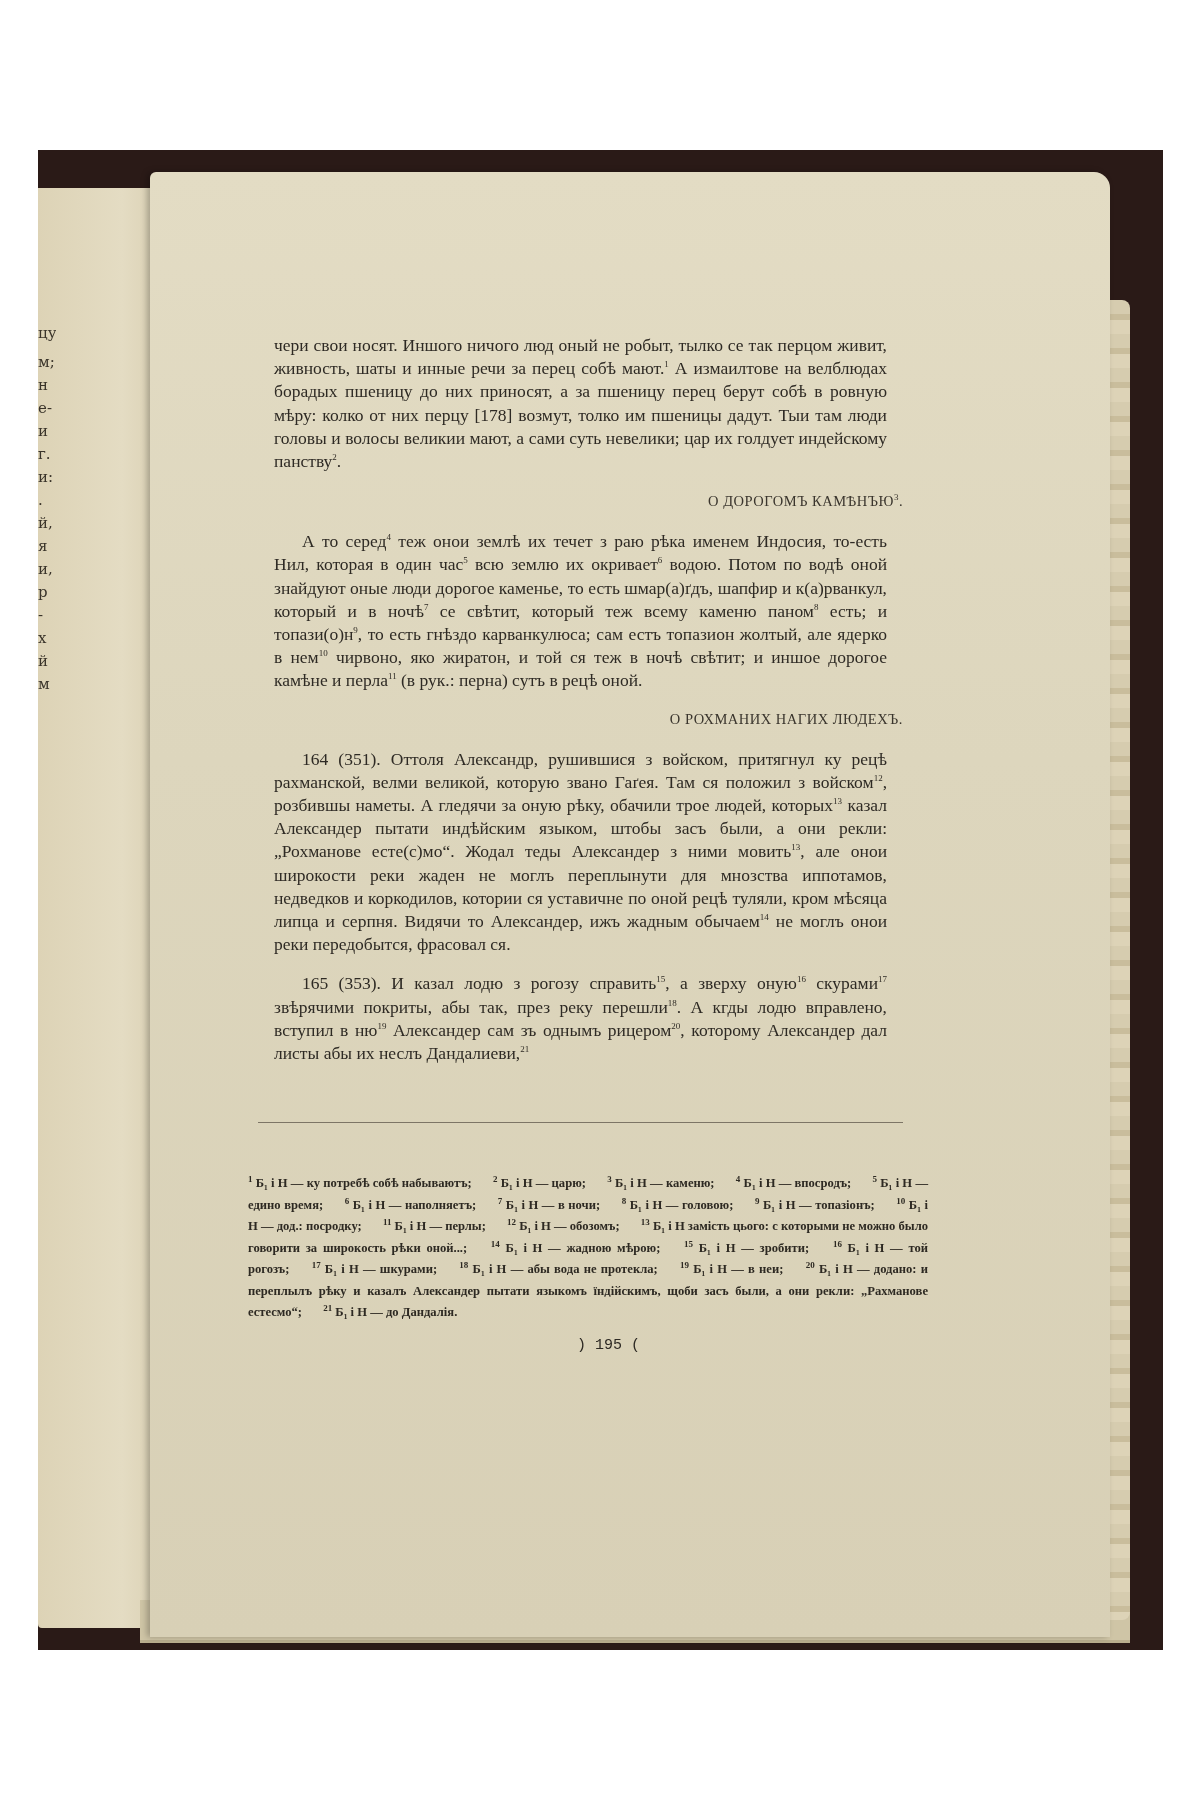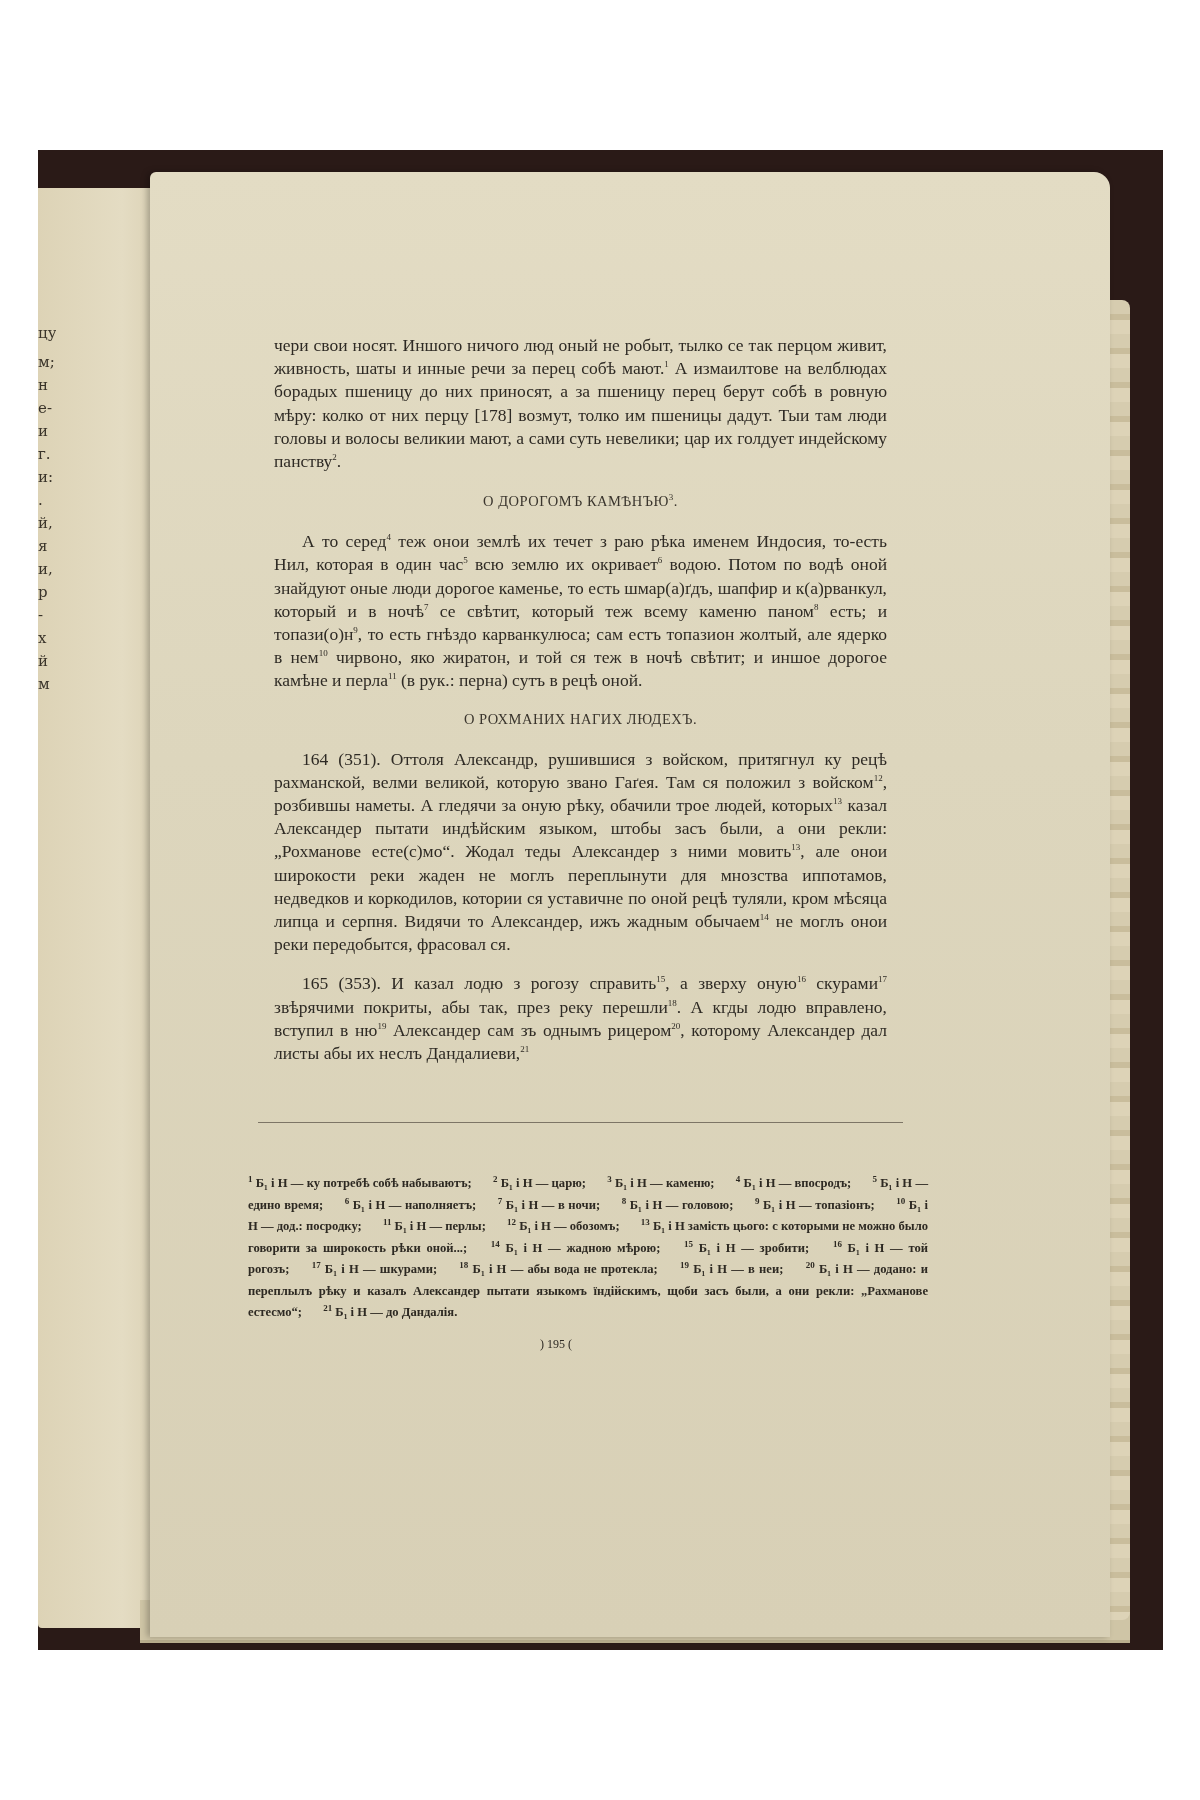--- a/index.html
+++ b/index.html
@@ -30,36 +30,36 @@
       position: absolute; left: 140px; top: 1600px; width: 990px; height: 40px;
       background: #cfc5a6; border-bottom: 3px solid #b9ae8e;
     }
     .text-block {
       position: absolute; left: 258px; top: 318px; width: 645px;
       color: #2e2a24; font-family: "Liberation Serif", serif;
     }
     .p { font-size: 17.5px; line-height: 23.2px; text-align: justify; margin: 16px; }
     .indent { text-indent: 28px; }
     .heading {
-      text-align: center; font-size: 14.5px; letter-spacing: 0.5px; margin: 20px 0 20px 0;
+      text-align: right; font-size: 14.5px; letter-spacing: 0.5px; margin: 20px 0 20px 0;
       font-family: "Liberation Serif", serif; color: #3a352d;
     }
     sup { font-size: 9px; vertical-align: super; line-height: 0; }
     .rule {
       position: absolute; left: 258px; top: 1122px; width: 645px; height: 1px; background: #7d7566;
     }
     .footnotes {
       position: absolute; left: 248px; top: 1132px; width: 680px;
       font-size: 12.6px; line-height: 21.5px; color: #2d2922; text-align: justify;
       font-family: "Liberation Serif", serif; font-weight: bold; margin-top: 41px;
     }
     .footnotes .fn { margin-right: 18px; }
     .page-number {
-      position: absolute; left: 540px; top: 1337px; width: 100px; text-align: left;
-      font-size: 12px; color: #2e2a24; font-family: Liberation Serif, serif;
+      position: absolute; left: 540px; top: 1337px; width: 100px; text-align: right;
+      font-size: 15px; color: #2e2a24; font-family: Liberation Mono, monospace;
     }
     .ragged-right {
       position: absolute; left: 1098px; top: 300px; width: 32px; height: 1320px;
       background: repeating-linear-gradient(180deg, #d6ccaf 0 14px, #c9bd9c 14px 20px, #ddd3b7 20px 34px);
       border-radius: 0 8px 8px 0;
     }
   </style>
 </head>
 <body>
 

